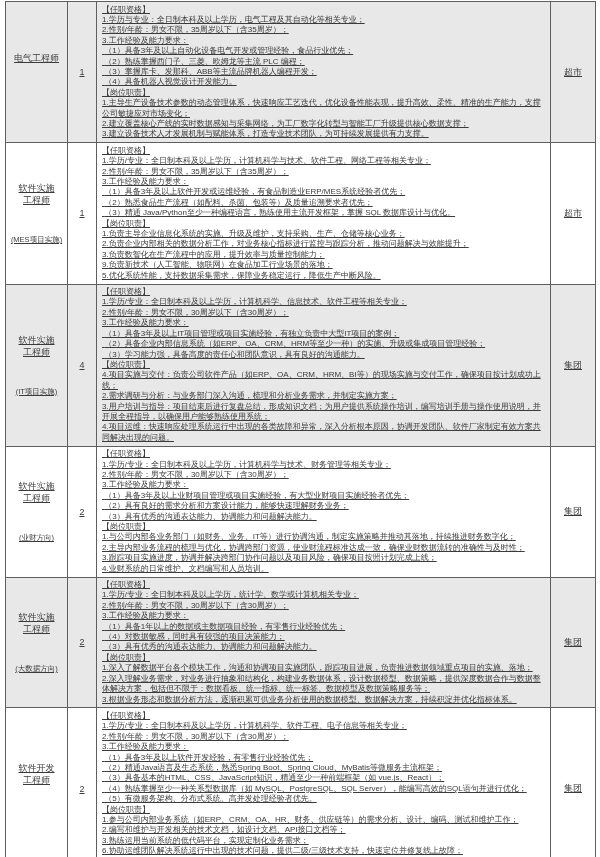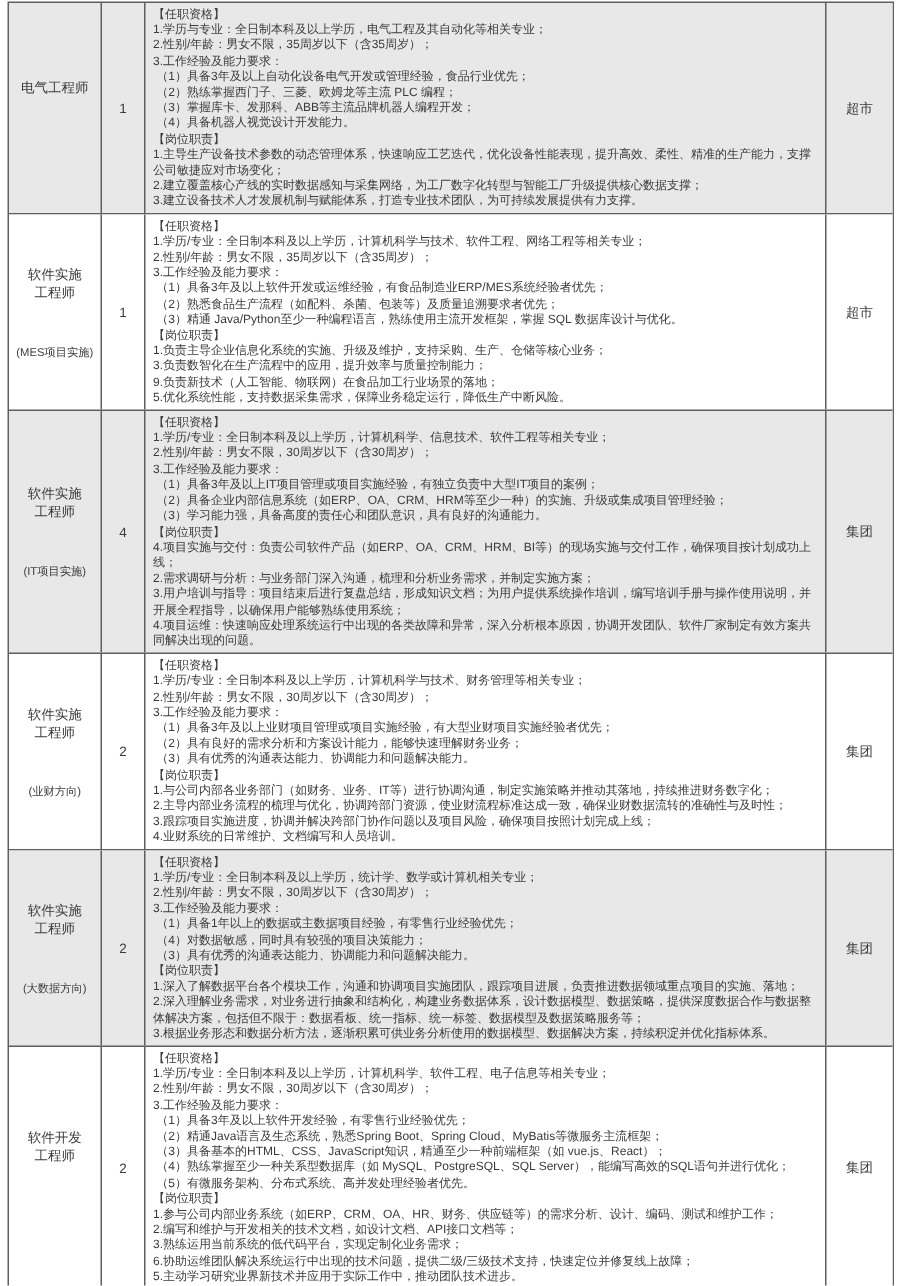--- a/index.html
+++ b/index.html
@@ -31,20 +31,21 @@
     display: flex;
     align-items: stretch;
     border-bottom: 1px solid #5f5f5f;
     background: #ffffff;
   }
   .job-row:last-child { border-bottom: none; }
   .job-row.shaded { background: var(--shade, #e8e8e8); }
   .cell {
     border-right: 1px solid #5f5f5f;
     box-sizing: border-box;
+    text-decoration: underline;
   }
   .c-pos {
     width: 62px;
     min-width: 62px;
     display: flex;
     flex-direction: column;
     justify-content: center;
     align-items: center;
     text-align: center;
     font-size: 9px;
@@ -130,20 +131,21 @@
 
         <div class="detail-line">【任职资格】</div>
           <div class="detail-line">1.学历/专业：全日制本科及以上学历，计算机科学与技术、软件工程、网络工程等相关专业；</div>
           <div class="detail-line">2.性别/年龄：男女不限，35周岁以下（含35周岁）；</div>
           <div class="detail-line">3.工作经验及能力要求：</div>
           <div class="detail-line"> （1）具备3年及以上软件开发或运维经验，有食品制造业ERP/MES系统经验者优先；</div>
           <div class="detail-line"> （2）熟悉食品生产流程（如配料、杀菌、包装等）及质量追溯要求者优先；</div>
           <div class="detail-line"> （3）精通 Java/Python至少一种编程语言，熟练使用主流开发框架，掌握 SQL 数据库设计与优化。</div>
           <div class="detail-line">【岗位职责】</div>
           <div class="detail-line">1.负责主导企业信息化系统的实施、升级及维护，支持采购、生产、仓储等核心业务；</div>
+          <div class="detail-line">2.负责企业内部相关的数据分析工作，对业务核心指标进行监控与跟踪分析，推动问题解决与效能提升；</div>
           <div class="detail-line">3.负责数智化在生产流程中的应用，提升效率与质量控制能力；</div>
           <div class="detail-line">9.负责新技术（人工智能、物联网）在食品加工行业场景的落地；</div>
           <div class="detail-line">5.优化系统性能，支持数据采集需求，保障业务稳定运行，降低生产中断风险。</div>
         </div>
         <div class="cell c-loc">超市</div>
       </div>
       <div class="job-row shaded">
         <div class="cell c-pos">
           <div>
 

